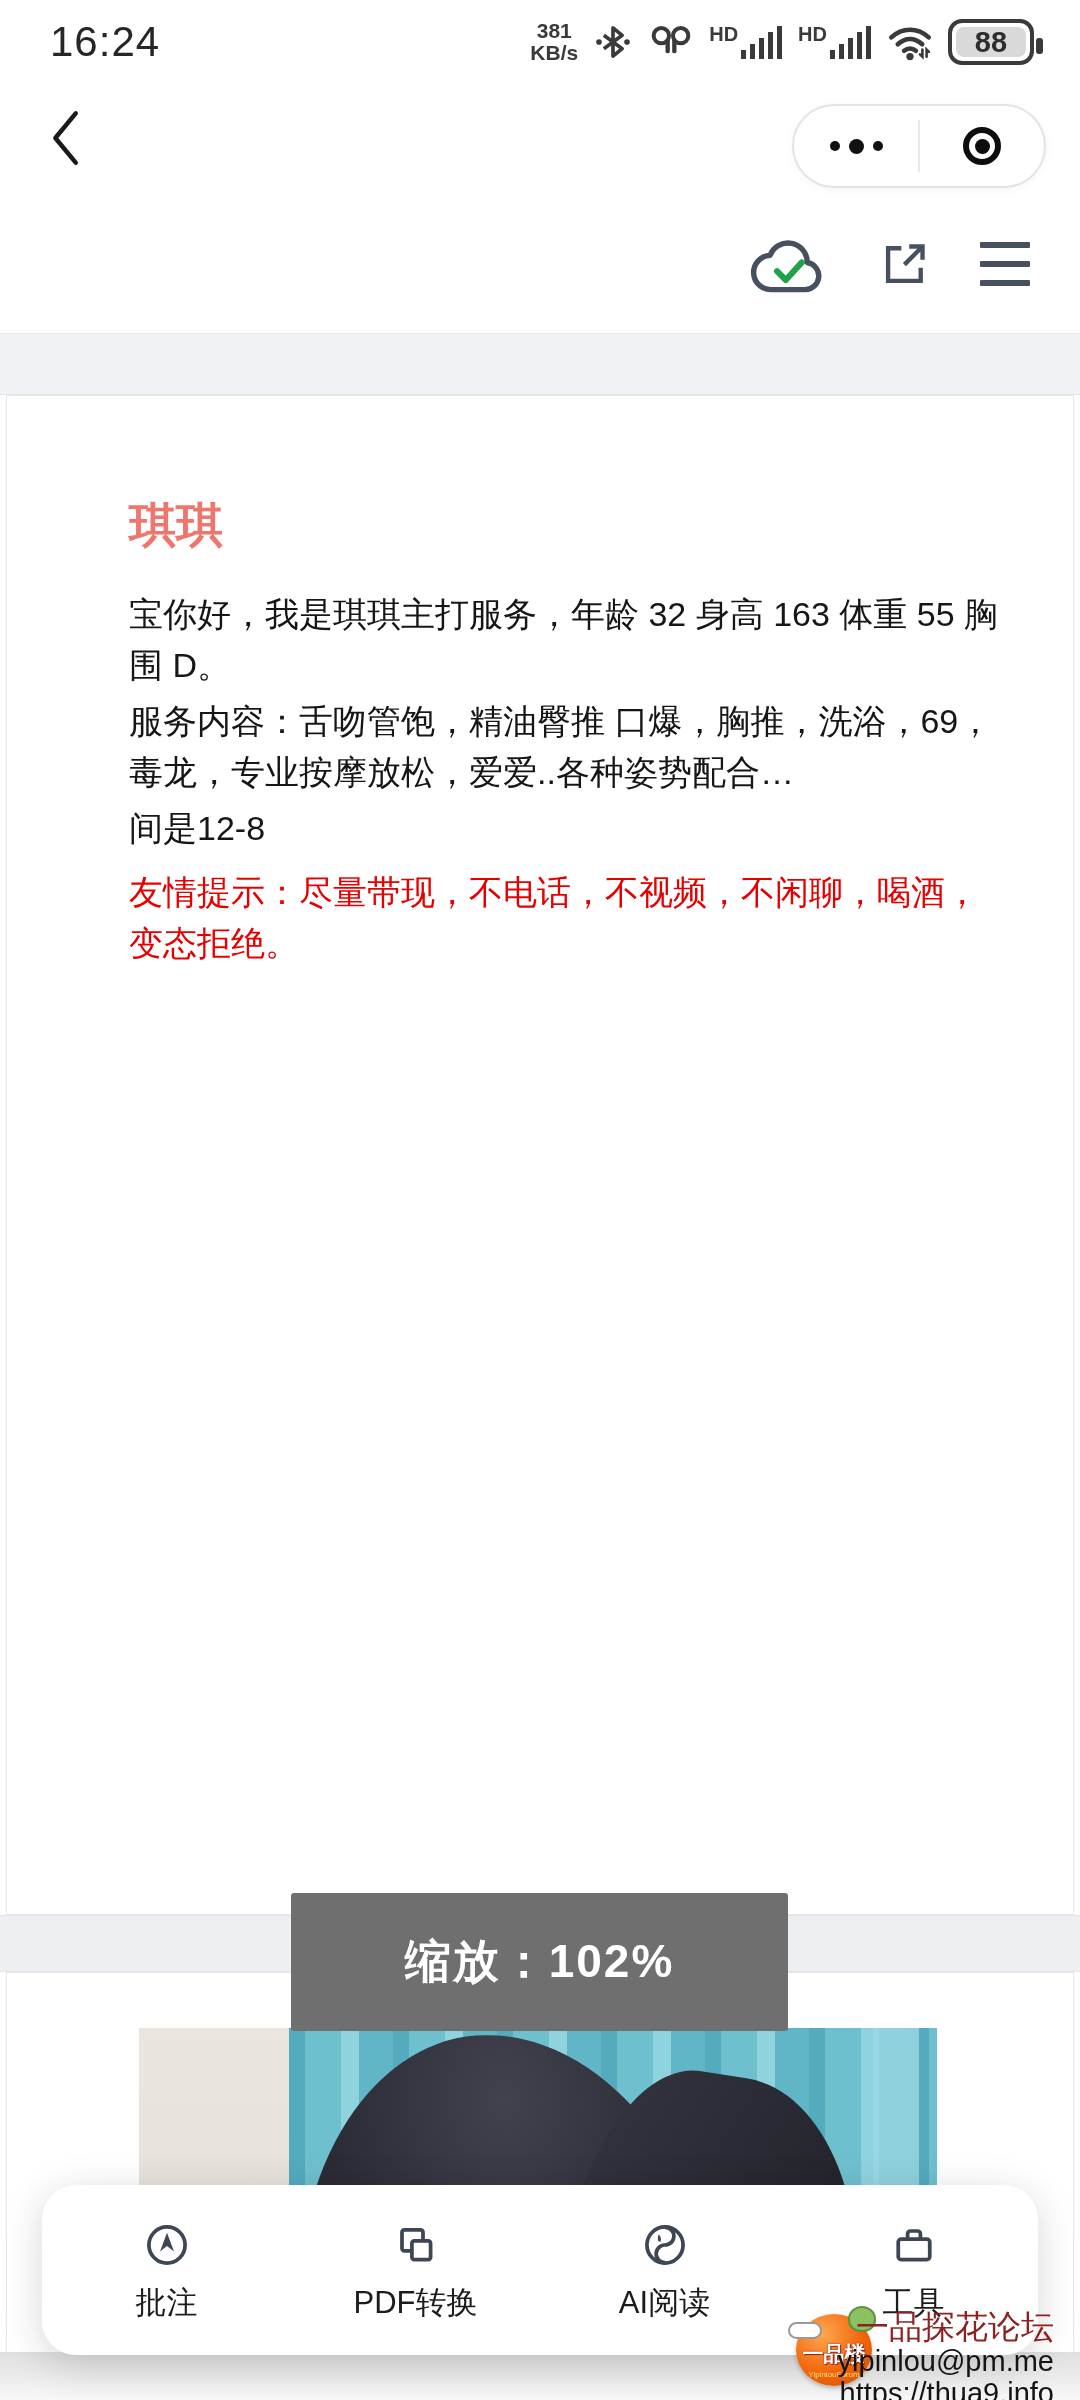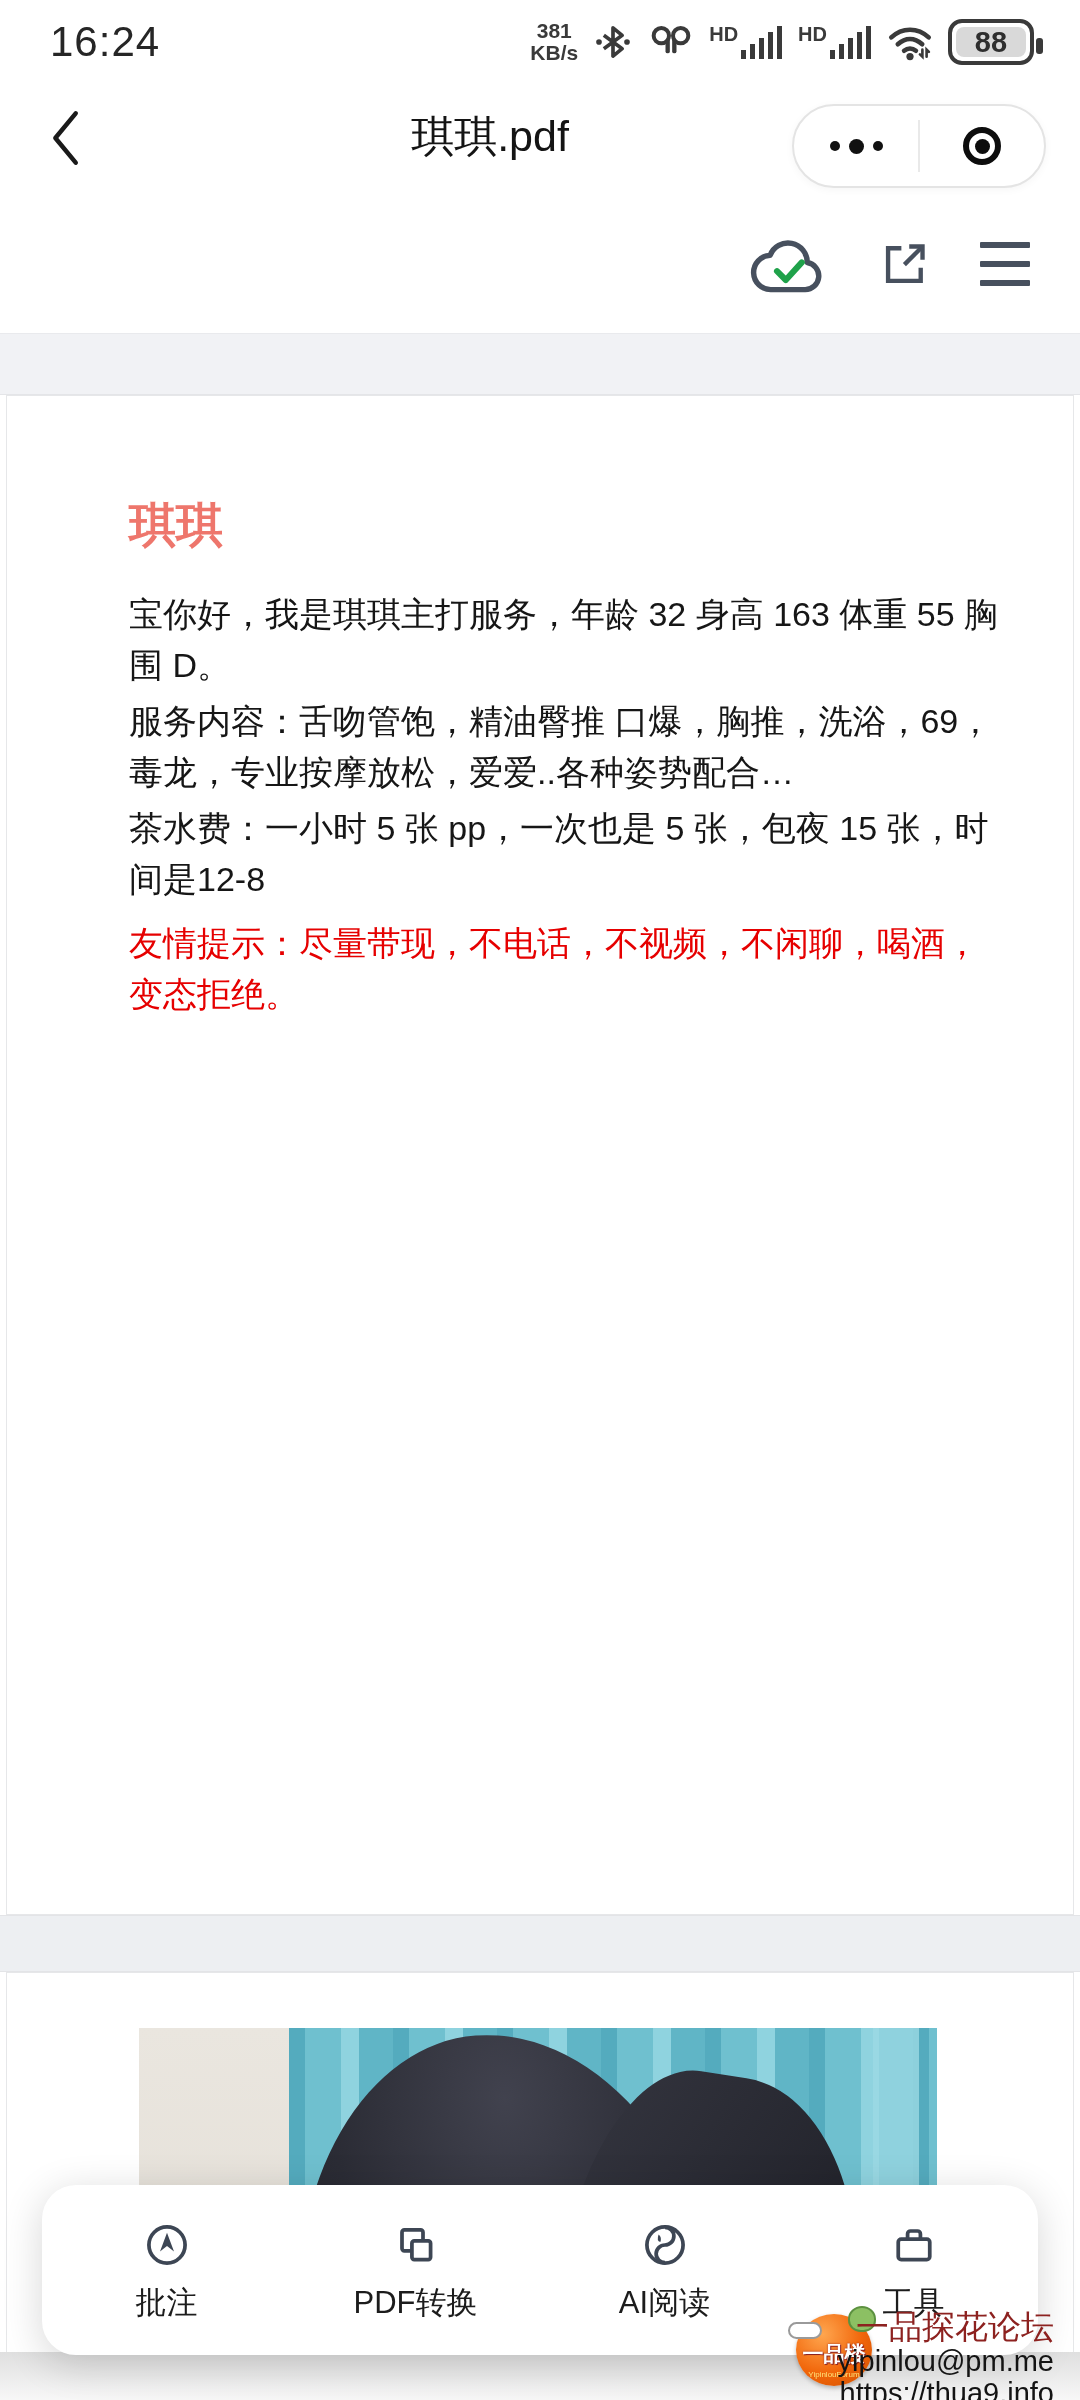--- a/index.html
+++ b/index.html
@@ -163,21 +163,20 @@
       </div>
     </div>
   </div>
 
   <div class="nav-bar">
     <div class="back-button">
       <svg width="46" height="60" viewBox="0 0 34 56">
         <path d="M27 5 L8 28 L27 51" fill="none" stroke="#1a1a1a" stroke-width="4.2" stroke-linecap="round" stroke-linejoin="round"></path>
       </svg>
     </div>
-    <div class="nav-title">琪琪.pdf</div>
     <div class="capsule">
       <div class="capsule-more">
         <span class="dot dot-s"></span>
         <span class="dot dot-l"></span>
         <span class="dot dot-s"></span>
       </div>
       <div class="capsule-divider"></div>
       <div class="capsule-target">
         <div class="target-outer">
           <div class="target-inner"></div>
@@ -210,21 +209,20 @@
     <div class="doc-body">
       <div class="para">
         <div class="doc-line">宝你好，我是琪琪主打服务，年龄 32  身高 163 体重 55 胸</div>
         <div class="doc-line">围 D。</div>
       </div>
       <div class="para">
         <div class="doc-line">服务内容：舌吻管饱，精油臀推  口爆，胸推，洗浴，69，</div>
         <div class="doc-line">毒龙，专业按摩放松，爱爱..各种姿势配合…</div>
       </div>
       <div class="para">
-        <div class="doc-line">茶水费：一小时 5 张 pp，一次也是 5 张，包夜 15 张，时</div>
         <div class="doc-line">间是12-8</div>
       </div>
       <div class="para red-para">
         <div class="doc-line">友情提示：尽量带现，不电话，不视频，不闲聊，喝酒，</div>
         <div class="doc-line">变态拒绝。</div>
       </div>
     </div>
   </div>
 
   <div class="page-gap"></div>
@@ -234,20 +232,21 @@
       <div class="photo-wall"></div>
       <div class="photo-curtain">
         <div class="photo-curtain-hl"></div>
       </div>
       <div class="hair-main"></div>
       <div class="hair-right"></div>
       <div class="forehead"></div>
     </div>
   </div>
 
+  <div class="toast">缩放：102%</div>
 
   <div class="bottom-fade"></div>
 
   <div class="bottom-toolbar">
     <div class="tool-item">
       <svg width="56" height="56" viewBox="0 0 48 48">
         <circle cx="24" cy="24" r="15.5" fill="none" stroke="#3d4654" stroke-width="3.2"></circle>
         <path d="M24 13.5 L30 29.5 L24 24.8 L18 29.5 Z" fill="#3d4654"></path>
       </svg>
       <div class="tool-label">批注</div>

